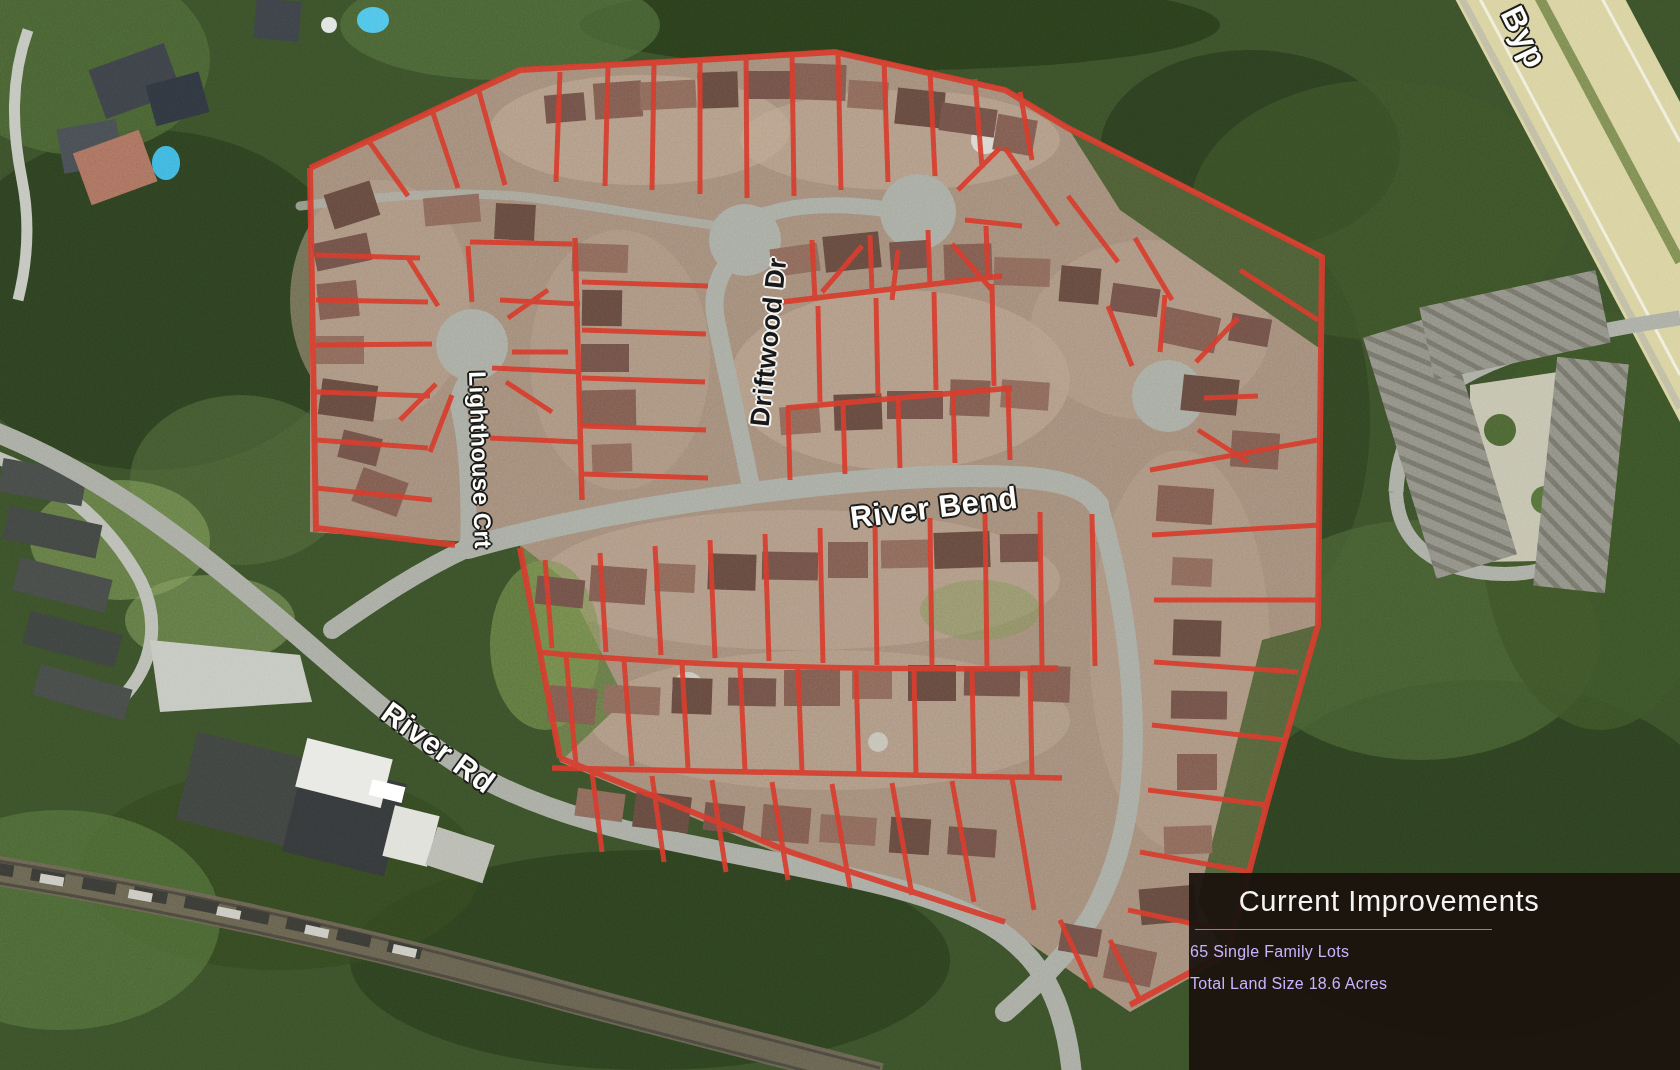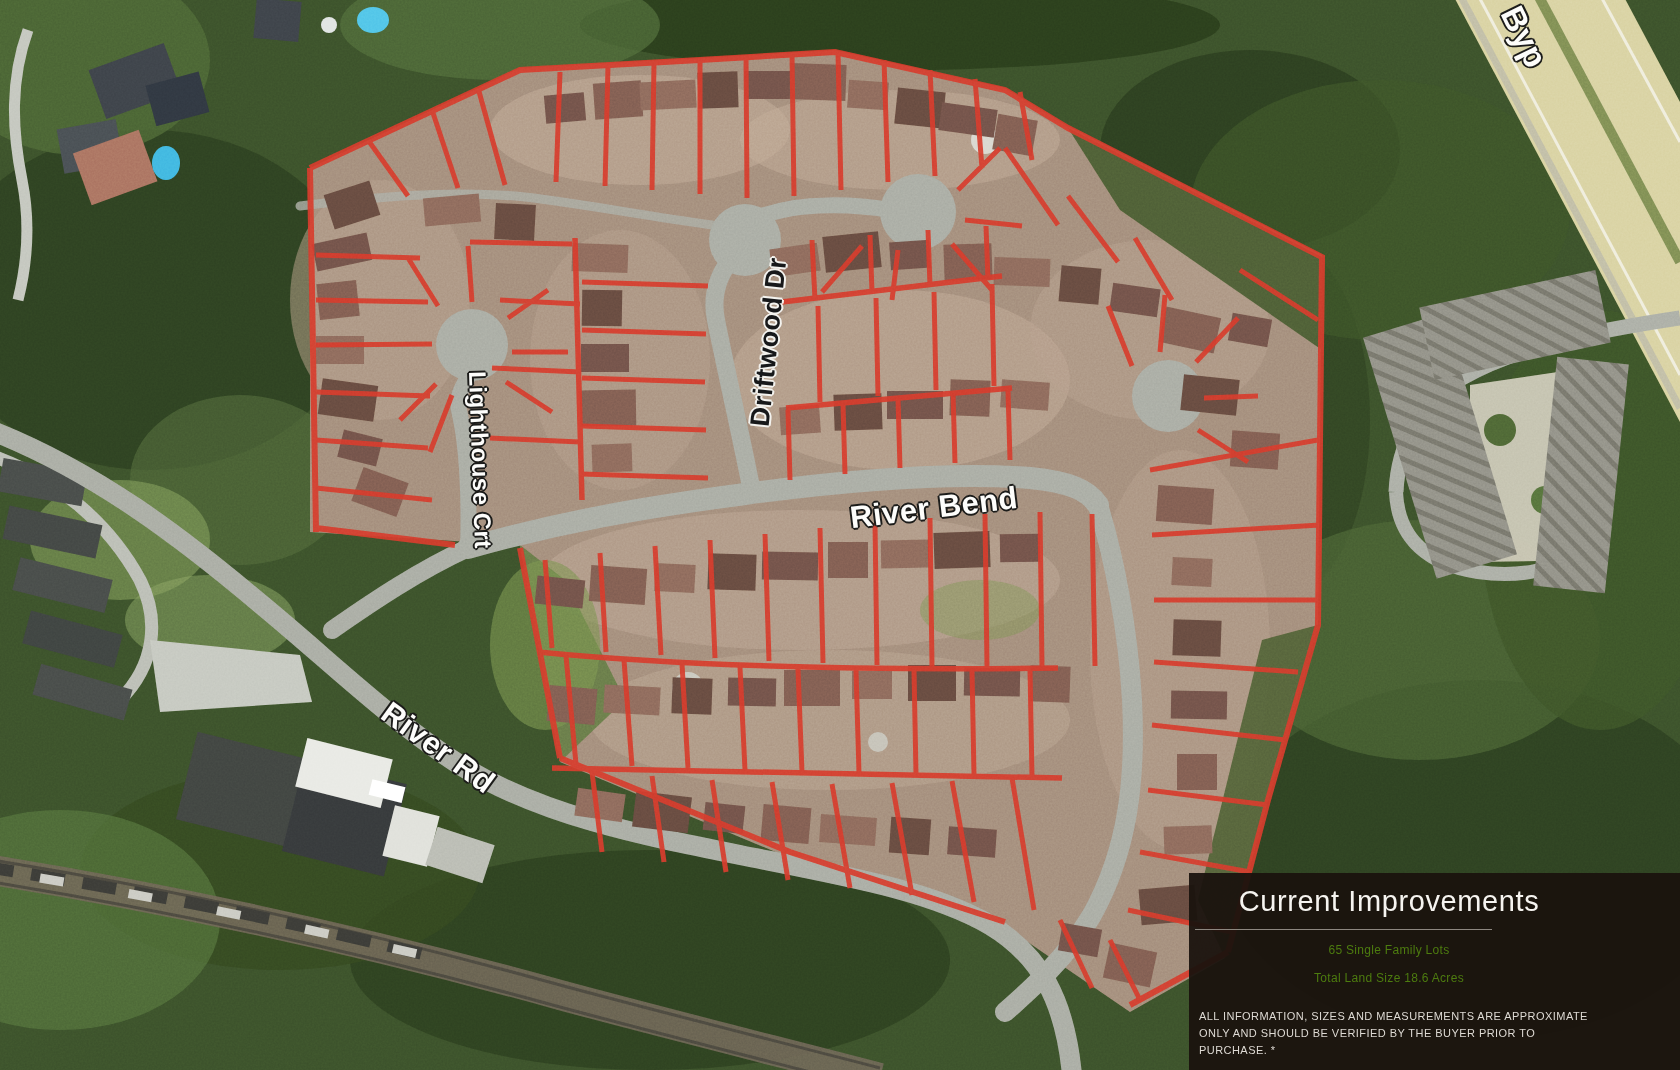--- a/index.html
+++ b/index.html
@@ -21,21 +21,21 @@
   #lbl-riverrd   {left:438px;top:748px;font-size:31px;transform:translate(-50%,-50%) rotate(36deg);}
   #lbl-byp       {left:1524px;top:37px;font-size:33px;transform:translate(-50%,-50%) rotate(64deg);}
   
   .panel{position:absolute;left:1189px;top:873px;right:0;bottom:0;
          background:rgba(26,19,14,.95);color:#f2efea;box-sizing:border-box;
          padding:12px 0 10px 1px;}
   .panel-inner{padding-right:92px;}
   .panel-title{margin:0;font-size:29px;font-weight:400;letter-spacing:.6px;
                text-align:center;color:#f6f4f0;}
   .panel-divider{border:0;border-top:1px solid #8d8780;margin:11px 96px 13px 5px;}
-  .panel-facts{text-align:center;font-size:12px;letter-spacing:.3px;color:#4d7c0f;}
+  .panel-facts{font-size:16px;letter-spacing:.3px;color:#c4b5fd;}
   .panel-facts .fact{margin:0 0 14px 0;}
   .panel-disclaimer{position:absolute;left:10px;right:88px;bottom:11px;margin:0;
                     font-size:11px;line-height:1.55;letter-spacing:.45px;color:#dedad4;
                     text-transform:uppercase;}
 </style>
 </head>
 <body>
 
 <div class="stage">
 
@@ -282,15 +282,14 @@
 
   <div class="panel">
     <div class="panel-inner">
       <h1 class="panel-title">Current Improvements</h1>
       <hr class="panel-divider">
       <div class="panel-facts">
         <div class="fact">65 Single Family Lots</div>
         <div class="fact">Total Land Size 18.6 Acres</div>
       </div>
     </div>
-    <p class="panel-disclaimer">ALL INFORMATION, SIZES AND MEASUREMENTS ARE APPROXIMATE ONLY AND SHOULD BE VERIFIED BY THE BUYER PRIOR TO PURCHASE. *</p>
   </div>
 </div>
 
 </body></html>

